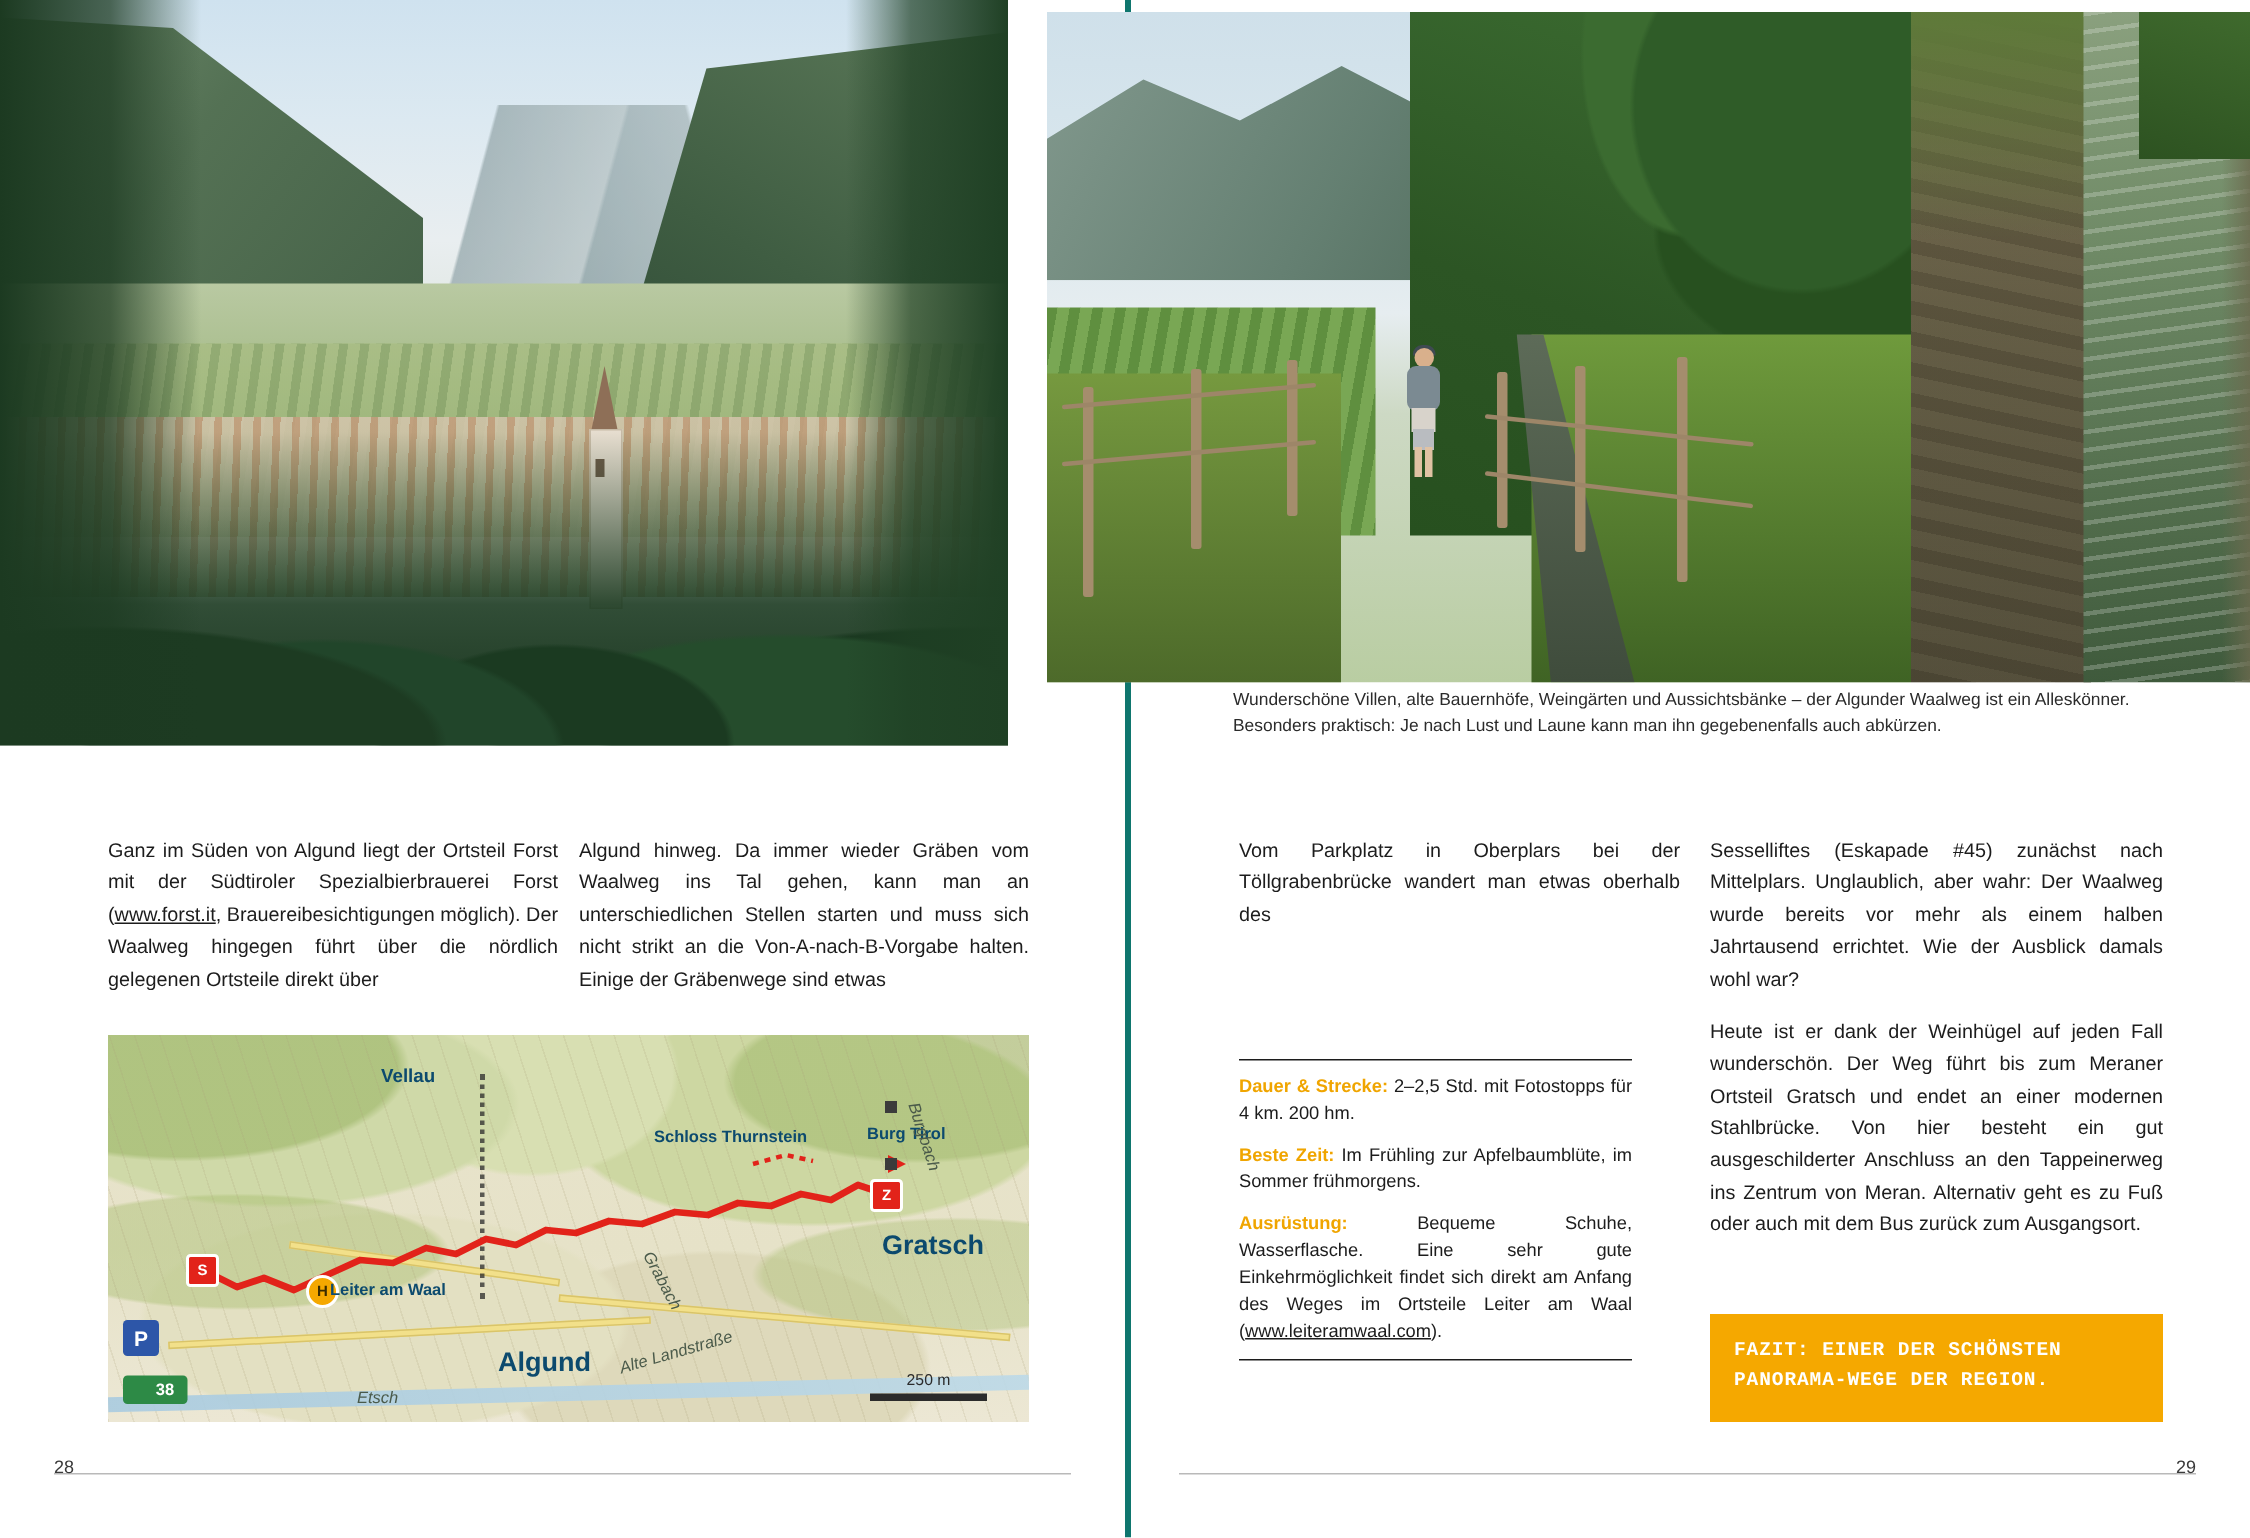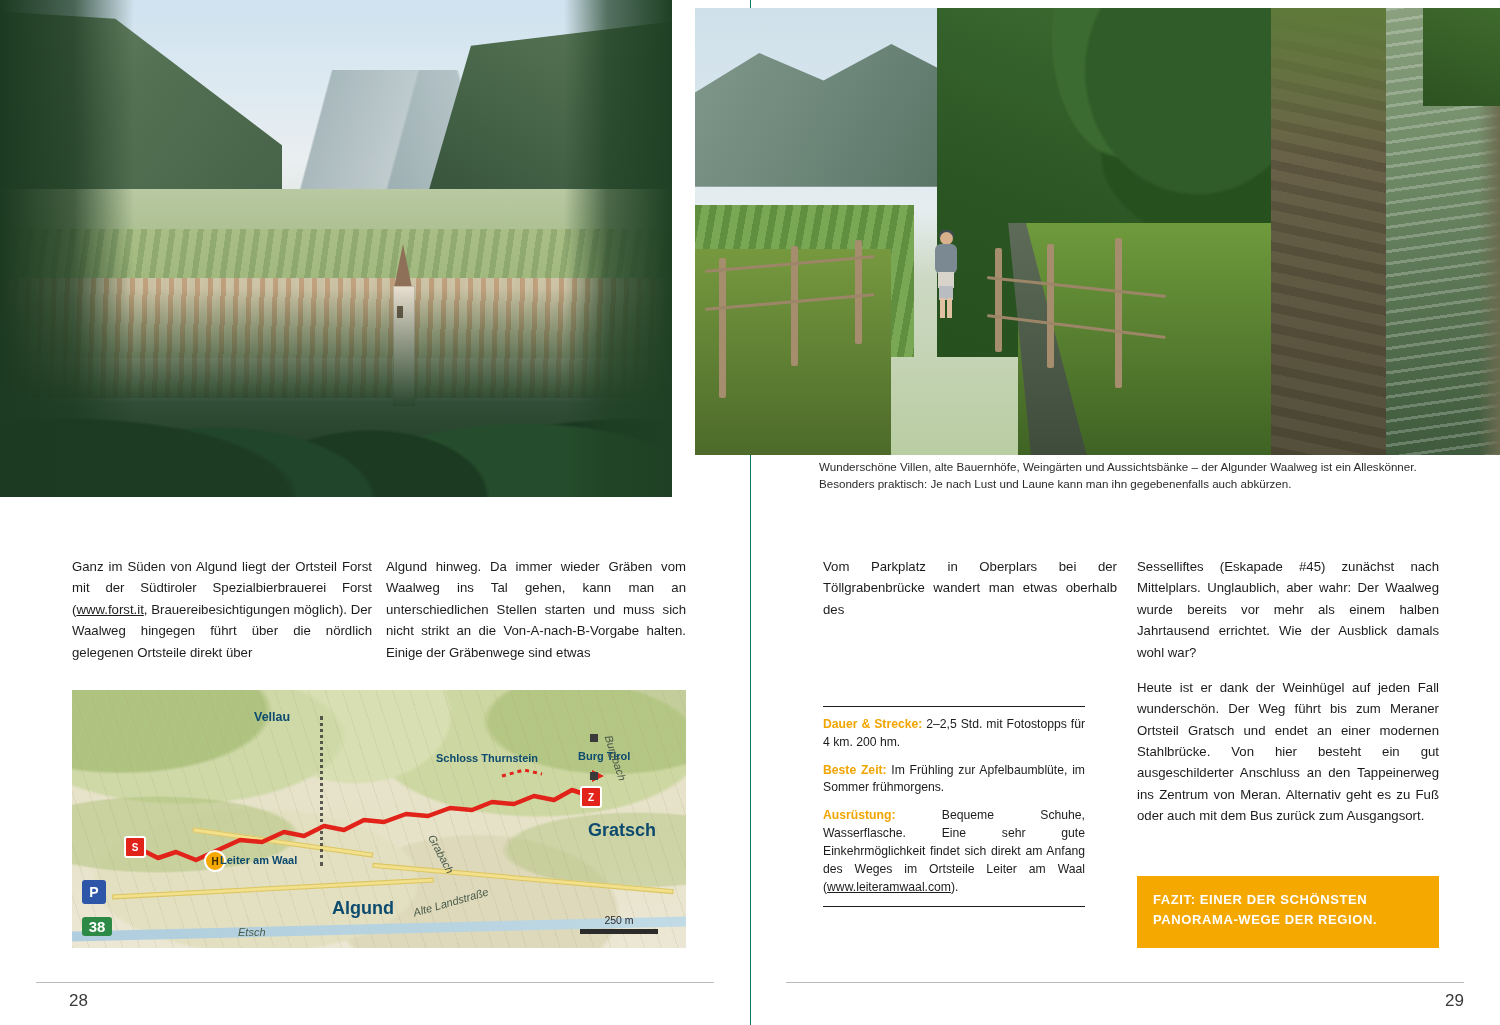--- a/index.html
+++ b/index.html
@@ -5,21 +5,21 @@
   html,body{margin:0;padding:0;}
   body{
     width:1500px;height:1025px;
     background:#ffffff;
     font-family:"Liberation Sans", sans-serif;
     overflow:hidden;
     position:relative;
   }
   .spread{position:absolute;inset:0;display:flex;}
   .page{position:relative;width:750px;height:1025px;box-sizing:border-box;}
-  .page-right{border-left:1px solid #0f766e;}
+  .page-right{border-left:4px solid #0f766e;}
 
   
   .photo{position:absolute;overflow:hidden;}
   .photo-left{left:0;top:0;width:672px;height:497px;}
   .photo-mid{left:694px;top:8px;width:576px;height:447px;}
   .photo-right{left:1270px;top:8px;width:230px;height:447px;}
 
   
   .sky{position:absolute;left:0;top:0;width:100%;height:46%;
        background:linear-gradient(180deg,#cfe2ef 0%,#dce9f1 35%,#e9eef0 70%,#dfe6e0 100%);}
@@ -129,21 +129,21 @@
   
   .facts{position:absolute;left:822px;top:706px;width:262px;font-size:12.2px;line-height:1.46;color:#1c1c1c;}
   .facts .rule{border-top:1px solid #1c1c1c;margin:0 0 9px 0;}
   .facts .rule-bottom{border-top:1px solid #1c1c1c;margin:10px 0 0 0;}
   .facts p{margin:0 0 10px 0;text-align:justify;}
   .lbl{color:#f0a500;font-weight:bold;}
 
   
   .fazit{position:absolute;left:1136px;top:876px;width:302px;height:72px;background:#f5a800;}
   .fazit span{display:block;padding:14px 33px 0 16px;color:#ffffff;font-weight:bold;
-      font-size:13px;line-height:1.5;letter-spacing:.6px;}
+      font-size:13px;line-height:1.5;letter-spacing:.6px;font-family:Liberation Mono, monospace;}
 
   
   .map{position:absolute;left:72px;top:690px;width:614px;height:258px;overflow:hidden;
        background:#eae3cf;}
   .map-bg{position:absolute;inset:0;
       background:
         radial-gradient(ellipse at 18% 18%, #cfd9a8 0 22%, transparent 23%),
         radial-gradient(ellipse at 46% 10%, #d8dfb2 0 20%, transparent 21%),
         radial-gradient(ellipse at 76% 22%, #cdd7a2 0 24%, transparent 25%),
         radial-gradient(ellipse at 30% 74%, #e3e0c2 0 26%, transparent 27%),
@@ -169,27 +169,27 @@
   .marker{position:absolute;width:18px;height:18px;border-radius:50%;
       display:flex;align-items:center;justify-content:center;
       font-size:10px;font-weight:bold;color:#fff;border:2px solid #fff;}
   .marker.sq{border-radius:3px;}
   .m-start{background:#e2231a;}
   .m-end{background:#e2231a;}
   .m-hut{background:#f5a800;color:#3a2c00;}
   .m-park{position:absolute;left:10px;bottom:44px;width:24px;height:24px;background:#2d56a8;
       color:#fff;font-weight:bold;font-size:14px;display:flex;align-items:center;justify-content:center;border-radius:3px;}
   .m-road38{position:absolute;left:10px;bottom:12px;width:30px;height:19px;background:#2d8a46;
-      color:#fff;font-weight:bold;font-size:15px;display:flex;align-items:center;justify-content:center;border-radius:3px;}
+      color:#fff;font-weight:bold;font-size:11px;display:flex;align-items:center;justify-content:center;border-radius:3px;padding-left:13px;}
   .scalebar{position:absolute;right:28px;bottom:14px;font-size:10.5px;color:#2b2b2b;text-align:center;}
   .scalebar .bar{width:78px;height:5px;background:#2b2b2b;margin-top:3px;}
   .map-sq{position:absolute;width:8px;height:8px;background:#3b3b3b;}
 
   
-  .folio{position:absolute;bottom:14px;font-size:17px;color:#3a3a3a;margin-left:33px;}
+  .folio{position:absolute;bottom:40px;font-size:12px;color:#3a3a3a;}
   .folio-left{left:36px;}
   .folio-right{right:36px;}
   .folio-rule{position:absolute;bottom:42px;height:1px;background:#b9b9b9;}
 </style>
 </head>
 <body>
 
 <div class="spread">
 
   <div class="page">

